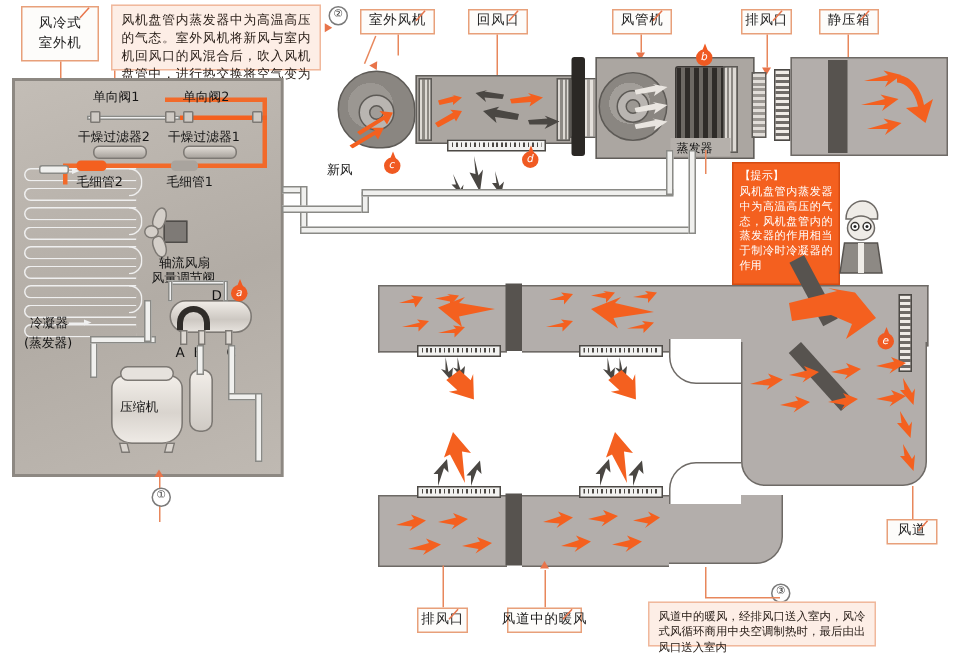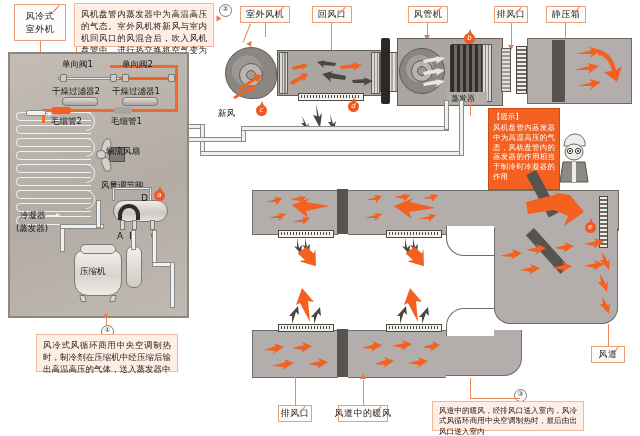--- a/index.html
+++ b/index.html
@@ -185,21 +185,21 @@
     <div class="txt" style="left:102px;top:32px;">干燥过滤器1</div>
     <div class="abs" style="left:104px;top:53px;width:18px;height:7px;background:#a9a49e;border-radius:3px;"></div>
     <div class="txt" style="left:101px;top:62px;">毛细管1</div>
 
     <div class="abs" style="left:86px;top:84px;width:34px;height:34px;">
       <div class="abs" style="left:13px;top:9px;width:16px;height:15px;background:#7e7a76;border:1px solid #4f4c49;"></div>
       <div class="abs" style="left:6px;top:0px;width:9px;height:15px;background:#d4cfc9;border:1px solid #7d7974;border-radius:50% 50% 40% 40%;transform:rotate(18deg);"></div>
       <div class="abs" style="left:6px;top:19px;width:9px;height:15px;background:#d4cfc9;border:1px solid #7d7974;border-radius:40% 40% 50% 50%;transform:rotate(-18deg);"></div>
       <div class="abs" style="left:0px;top:12px;width:10px;height:9px;background:#d4cfc9;border:1px solid #7d7974;border-radius:50%;"></div>
     </div>
-    <div class="txt" style="left:96px;top:92px;">轴流风扇</div>
+    <div class="txt" style="left:96px;top:116px;">轴流风扇</div>
 
     <div class="txt" style="left:91px;top:126px;">风量调节阀</div>
     <div class="abs" style="left:103px;top:146px;width:55px;height:22px;
                 background:linear-gradient(180deg,#f0ece7 0%,#cdc8c2 60%,#e6e2dd 100%);
                 border:1px solid #7d7974;border-radius:11px;"></div>
     <div class="abs" style="left:108px;top:150px;width:22px;height:16px;
                 border:4px solid #2f2c29;border-bottom:none;border-radius:11px 11px 0 0;"></div>
 
     <div class="abs" style="left:110px;top:166px;width:5px;height:10px;background:#ddd8d2;border:1px solid #7d7974;"></div>
     <div class="abs" style="left:122px;top:166px;width:5px;height:10px;background:#ddd8d2;border:1px solid #7d7974;"></div>
@@ -232,23 +232,20 @@
     <div class="pipe" style="left:142px;top:208px;width:20px;height:3px;"></div>
     <div class="pipe" style="left:160px;top:208px;width:3px;height:44px;"></div>
     <div class="pipe" style="left:50px;top:172px;width:3px;height:24px;"></div>
     <div class="pipe" style="left:50px;top:170px;width:42px;height:3px;"></div>
     <div class="pipe" style="left:86px;top:146px;width:3px;height:26px;"></div>
   </div>
 
   <div class="ln lnv" style="left:106px;top:318px;height:30px;"></div>
   <div class="arrowup" style="left:102.5px;top:313px;"></div>
   <div class="cnum" style="left:101px;top:325px;">①</div>
-  <div class="note" style="left:36px;top:334px;width:142px;height:38px;">
-    <span>风冷式风循环商用中央空调制热时，制冷剂在压缩机中经压缩后输出高温高压的气体，送入蒸发器中</span>
-  </div>
 
   <div class="lbl" style="left:240px;top:6px;width:50px;height:17px;">
     <span class="tick"></span>
     <span>室外风机</span>
   </div>
   <div class="ln lnv" style="left:265px;top:23px;height:14px;"></div>
   <div class="arrowdn" style="left:247px;top:42px;transform:rotate(-28deg);"></div>
   <div class="ln" style="left:250px;top:24px;width:1px;height:20px;transform:rotate(22deg);transform-origin:top;"></div>
 
   <div class="lbl" style="left:312px;top:6px;width:40px;height:17px;">

